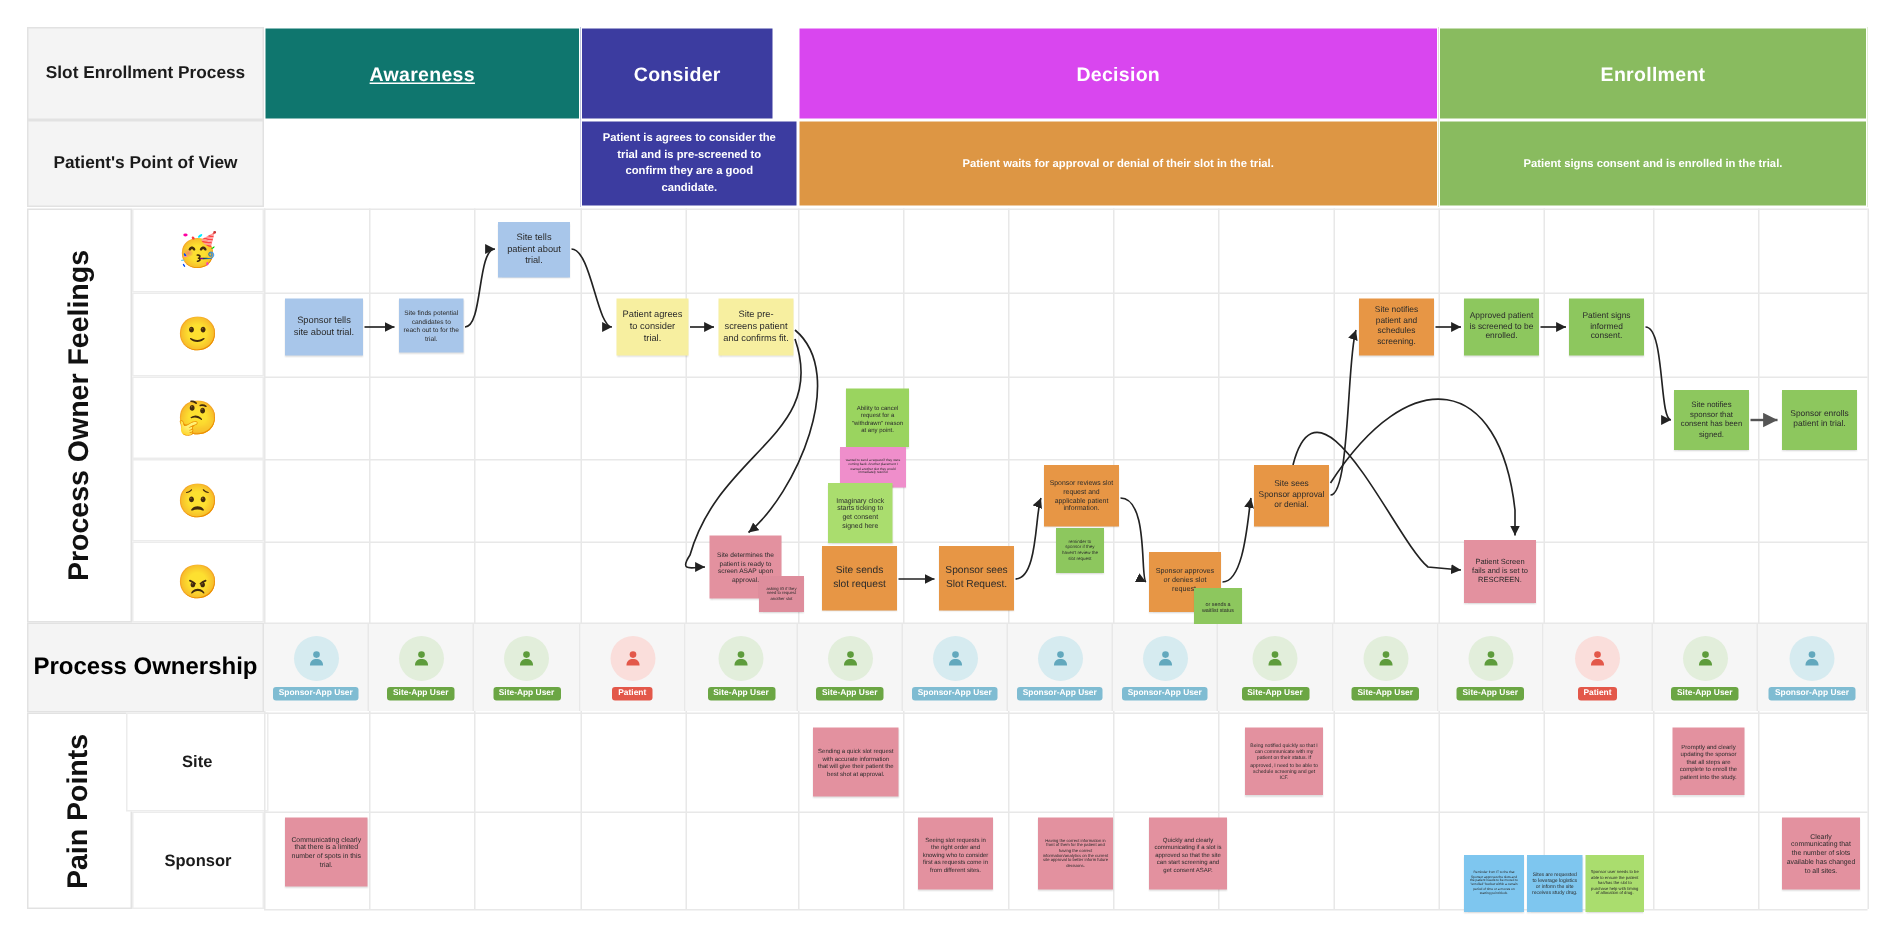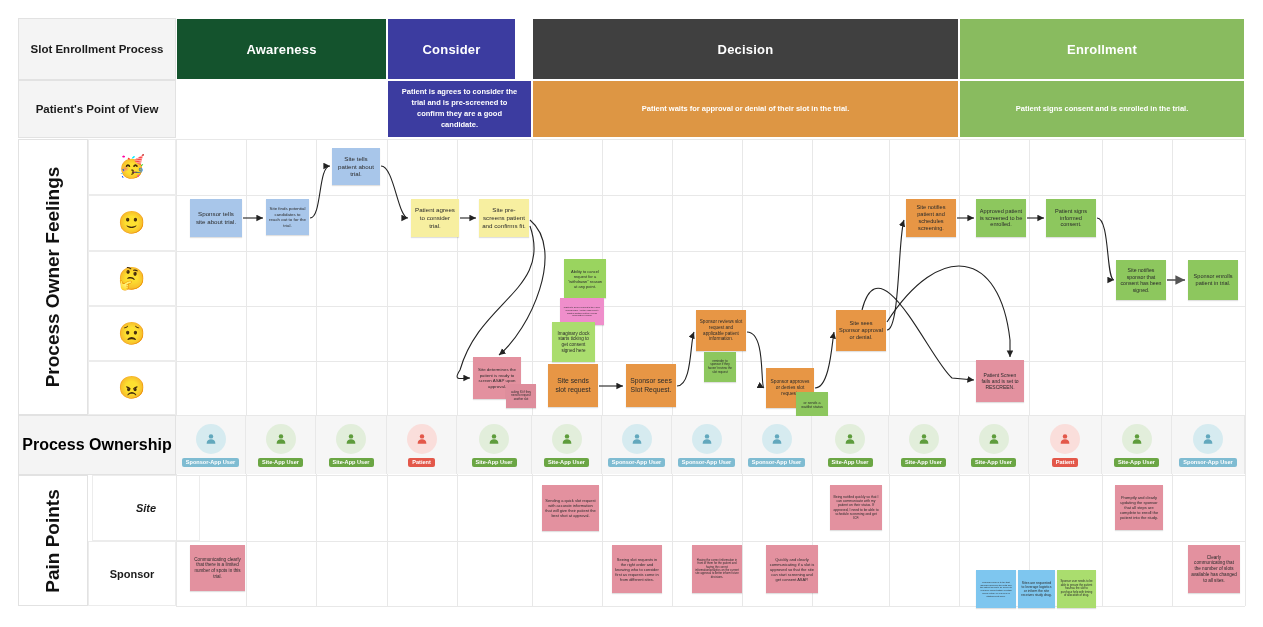--- a/index.html
+++ b/index.html
@@ -113,27 +113,27 @@
 
 <div id="board">
 
   <div class="hdr-label" style="left:18px; top:18px; width:158px; height:62px;">
     <span>Slot Enrollment Process</span>
   </div>
   <div class="hdr-label" style="left:18px; top:80px; width:158px; height:58px;">
     <span>Patient's Point of View</span>
   </div>
 
-  <div class="stage" style="left:176px; top:18px; width:211px; height:62px; background:#14532d;">
+  <div class="stage" style="left:176px; top:18px; width:211px; height:62px; background:#0f766e;text-decoration:underline;">
     <span class="stage-title">Awareness</span>
   </div>
   <div class="stage" style="left:387px; top:18px; width:129px; height:62px; background:#3c3ca0;">
     <span class="stage-title">Consider</span>
   </div>
-  <div class="stage" style="left:532px; top:18px; width:427px; height:62px; background:#404040;">
+  <div class="stage" style="left:532px; top:18px; width:427px; height:62px; background:#d946ef;">
     <span class="stage-title">Decision</span>
   </div>
   <div class="stage" style="left:959px; top:18px; width:286px; height:62px; background:#89bb5f;">
     <span class="stage-title">Enrollment</span>
   </div>
 
   <div class="stage" style="left:387px; top:80px; width:145px; height:58px; background:#3c3ca0;">
     <span class="stage-pov">Patient is agrees to consider the trial and is pre-screened to confirm they are a good candidate.</span>
   </div>
   <div class="stage" style="left:532px; top:80px; width:427px; height:58px; background:#dd9644;">
@@ -164,21 +164,21 @@
   <div class="rail-sub" style="left:88px; top:251px; width:88px; height:55px;">
     <span class="emoji">🤔</span>
   </div>
   <div class="rail-sub" style="left:88px; top:306px; width:88px; height:55px;">
     <span class="emoji">😟</span>
   </div>
   <div class="rail-sub" style="left:88px; top:361px; width:88px; height:54px;">
     <span class="emoji">😠</span>
   </div>
 
-  <div class="rail-sub" style="left:92px; top:475px; width:108px; height:66px;font-style:italic;">
+  <div class="rail-sub" style="left:84px; top:475px; width:95px; height:66px;">
     <span>Site</span>
   </div>
   <div class="rail-sub" style="left:88px; top:541px; width:88px; height:65px;">
     <span>Sponsor</span>
   </div>
 
   <div id="gridlines">
       <div class="vline" style="left: 176px; top: 139px; height: 467px;"></div>
       <div class="vline" style="left: 246px; top: 139px; height: 467px;"></div>
       <div class="vline" style="left: 316px; top: 139px; height: 467px;"></div>

